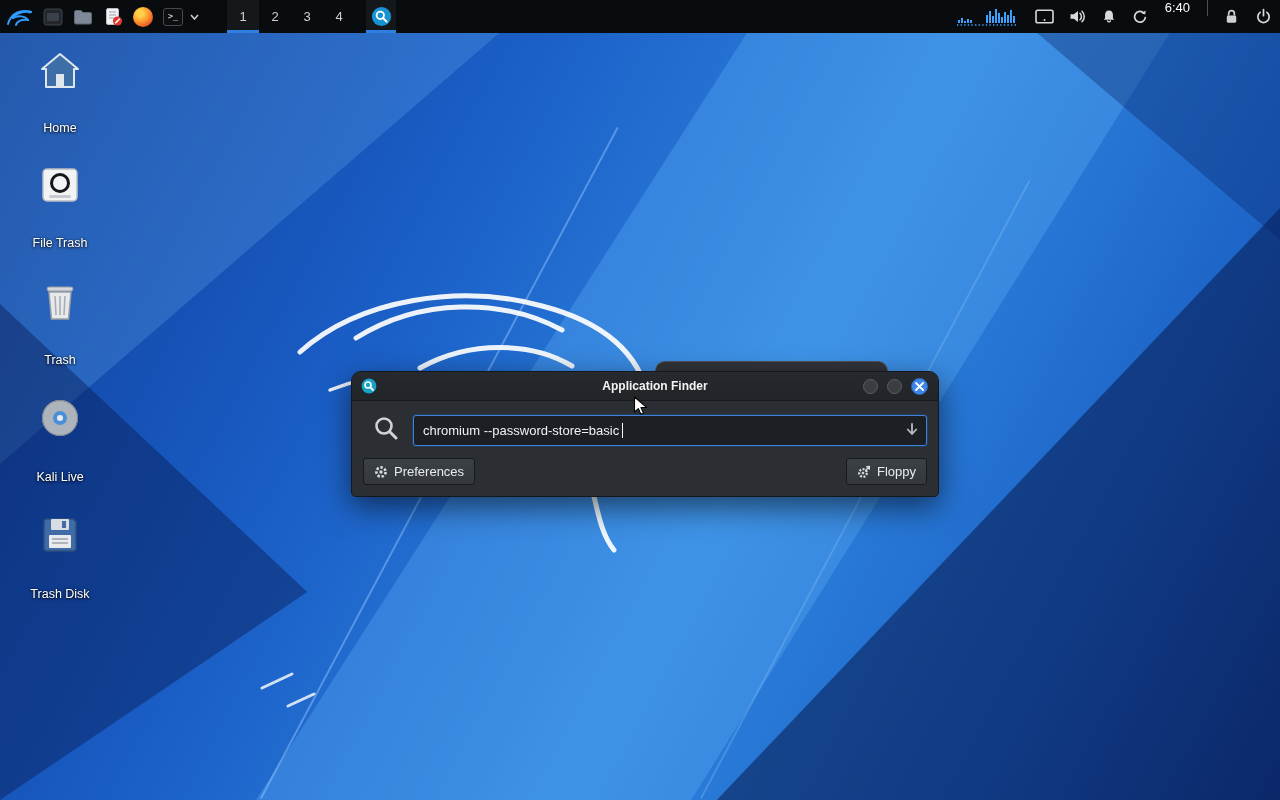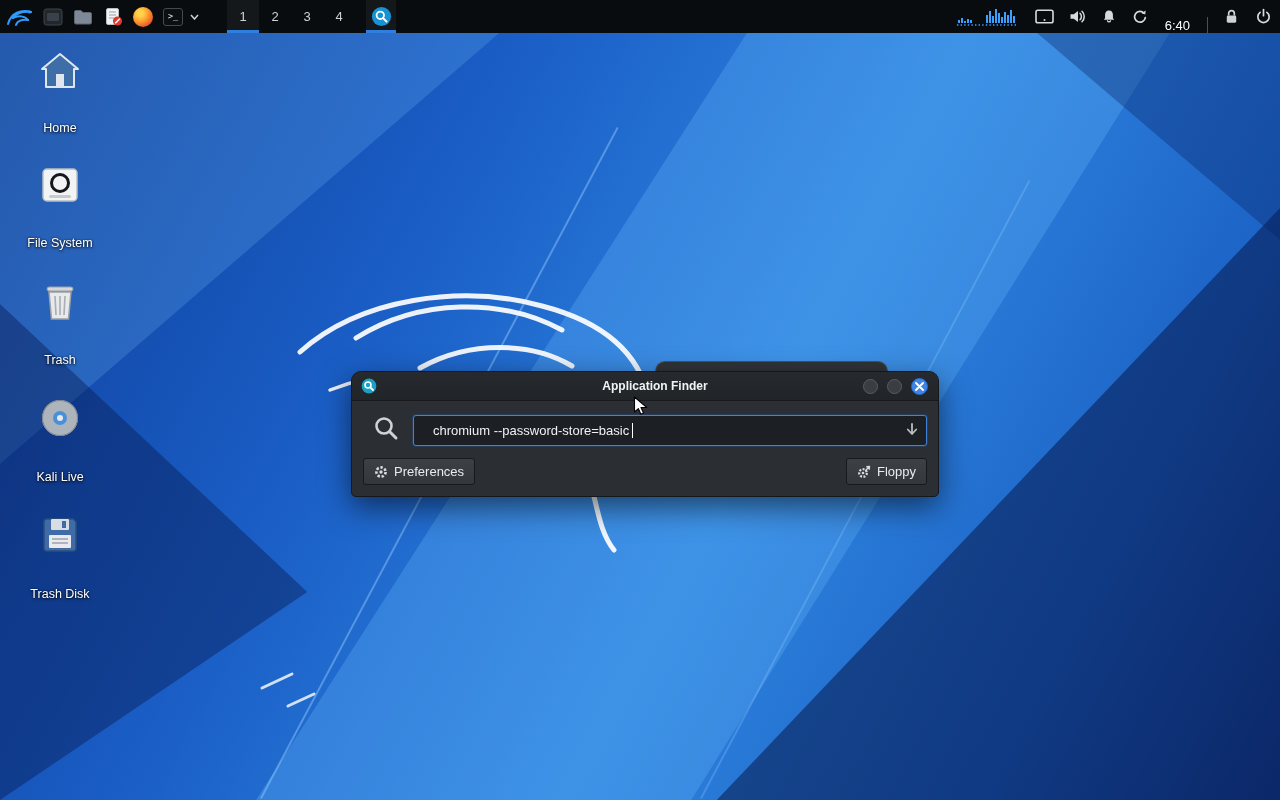--- a/index.html
+++ b/index.html
@@ -30,21 +30,21 @@
     display:flex; align-items:center; color:#d7dadd; }
   .p-btn { background:none; border:none; height:33px; display:grid; place-items:center; cursor:pointer; padding:0; }
   .p-kali { width:38px; }
   .p-launch { width:30px; }
   .p-term-group { display:flex; align-items:center; height:33px; }
   .workspaces { display:flex; margin-left:26px; }
   .ws { width:32px; height:33px; background:none; border:none; color:#cfd2d5; font-size:13px; cursor:pointer;
     font-family:inherit; }
   .ws.active { box-shadow:inset 0 -3px 0 #2f7fe0; background:rgba(255,255,255,.05); }
   .finder-launch { width:30px; margin-left:11px; box-shadow:inset 0 -3px 0 #2f7fe0; background:rgba(255,255,255,.05); }
-  .tray { margin-left:auto; display:flex; align-items:flex-end; gap:15px; padding-right:8px; }
+  .tray { margin-left:auto; display:flex; align-items:flex-start; gap:15px; padding-right:8px; }
   .tray .p-btn { width:auto; }
   .clock { color:#fff; font-size:13px; background:none; border:none; cursor:pointer; font-family:inherit; padding:0 2px; }
   .tray-sep { width:1px; height:16px; background:rgba(255,255,255,.28); }
 
   
   .bg-window { position:absolute; left:655px; top:361px; width:233px; height:14px; z-index:9;
     background:#303338; border:1px solid #4e5156; border-bottom:none; border-radius:10px 10px 0 0; }
 
   
   .finder { position:absolute; left:351px; top:371px; width:588px; height:126px; z-index:20;
@@ -54,21 +54,21 @@
     background:linear-gradient(#26292d,#222528); border-radius:10px 10px 0 0; border-bottom:1px solid #17191c; }
   .tb-icon { margin-left:9px; display:grid; place-items:center; }
   .tb-title { position:absolute; left:0; right:0; text-align:center; color:#f2f3f4; font-size:12px; font-weight:bold; pointer-events:none;padding-left:20px; }
   .tb-btns { margin-left:auto; display:flex; align-items:center; gap:9px; margin-right:10px; }
   .tb-circle { width:15px; height:15px; border-radius:50%; background:#3a3e43; border:1px solid #595d62; cursor:pointer; padding:0; }
   .tb-close { width:17px; height:17px; border-radius:50%; background:#3f86e8; border:1px solid #2b66bd; display:grid; place-items:center; cursor:pointer; padding:0; }
   .f-body { padding:13px 11px 10px 11px; }
   .f-row1 { display:flex; align-items:center; gap:13px; padding-left:9px; }
   .search-input { flex:1; height:31px; background:#1c1f23; border:1px solid #3f82d9; border-radius:3px;
     box-shadow:0 0 0 1px rgba(30,90,180,.30); display:flex; align-items:center; position:relative; cursor:text; }
-  .si-text { color:#f0f1f3; font-size:13px; margin-left:19px; white-space:pre; }
+  .si-text { color:#f0f1f3; font-size:13px; margin-left:9px; white-space:pre; }
   .caret { width:1px; height:15px; background:#fff; margin-left:3px; }
   .si-arrow { position:absolute; right:2px; top:2px; bottom:2px; width:24px; background:none; border:none;
     display:grid; place-items:center; cursor:pointer; }
   .f-row2 { margin-top:12px; display:flex; justify-content:space-between;gap:6px; }
   .f-btn { display:flex; align-items:center; gap:6px; height:27px; padding:0 10px;
     background:linear-gradient(#3c4146,#34383d); border:1px solid #17191b; border-radius:3px;
     color:#e9ebec; font-size:13px; cursor:pointer; font-family:inherit; }
 
   
   .cursor { position:absolute; left:633px; top:396px; z-index:100; pointer-events:none; }
@@ -113,21 +113,21 @@
   </div>
 
   <div class="dicon">
     <span>
       <svg width="42" height="40" viewBox="0 0 42 40">
         <rect x="4" y="4" width="34" height="32" rx="4" fill="#f2f3f5" stroke="#b9bec4" stroke-width="1.5"></rect>
         <circle cx="21" cy="18" r="8.5" fill="none" stroke="#15171a" stroke-width="3"></circle>
         <rect x="10" y="30" width="22" height="3" rx="1.5" fill="#c6cbd1"></rect>
       </svg>
     </span>
-    <span class="dicon-label">File System</span>
+    <span class="dicon-label">File Trash</span>
   </div>
 
   <div class="dicon">
     <span>
       <svg width="40" height="42" viewBox="0 0 40 42">
         <path d="M9 12 L31 12 L28.5 39 L11.5 39 Z" fill="#e7e9eb" stroke="#9aa0a6" stroke-width="1.5"></path>
         <rect x="7" y="7" width="26" height="4" rx="2" fill="#d3d6da" stroke="#9aa0a6" stroke-width="1"></rect>
         <path d="M15 16 L16 35 M20 16 L20 35 M25 16 L24 35" stroke="#a9aeb4" stroke-width="1.6"></path>
       </svg>
     </span>

